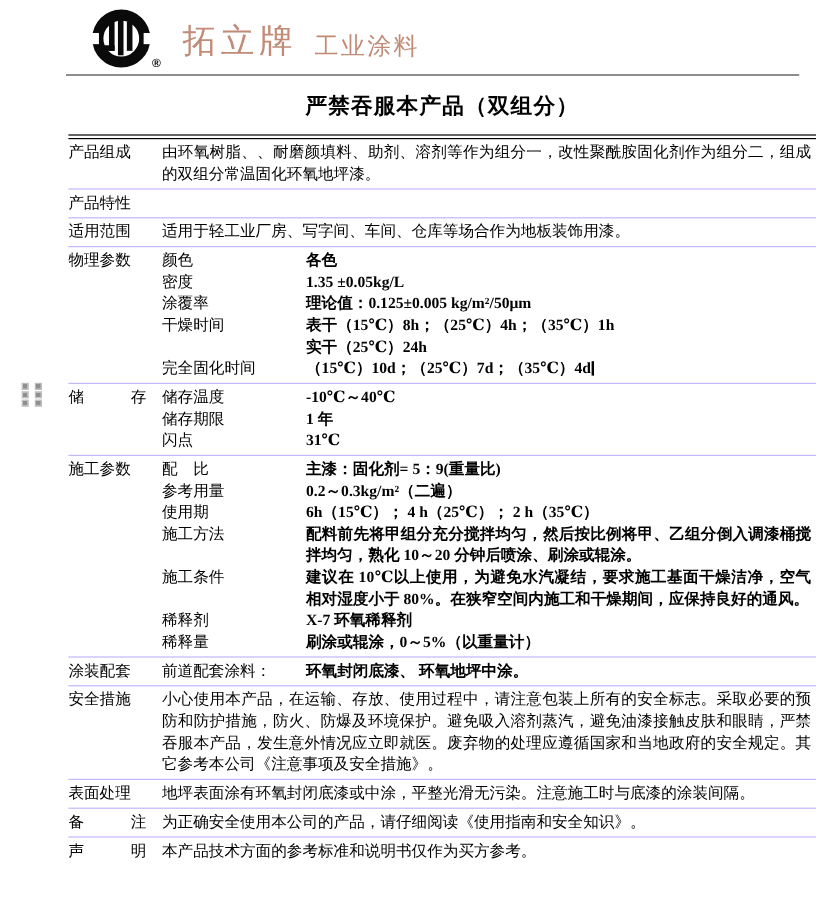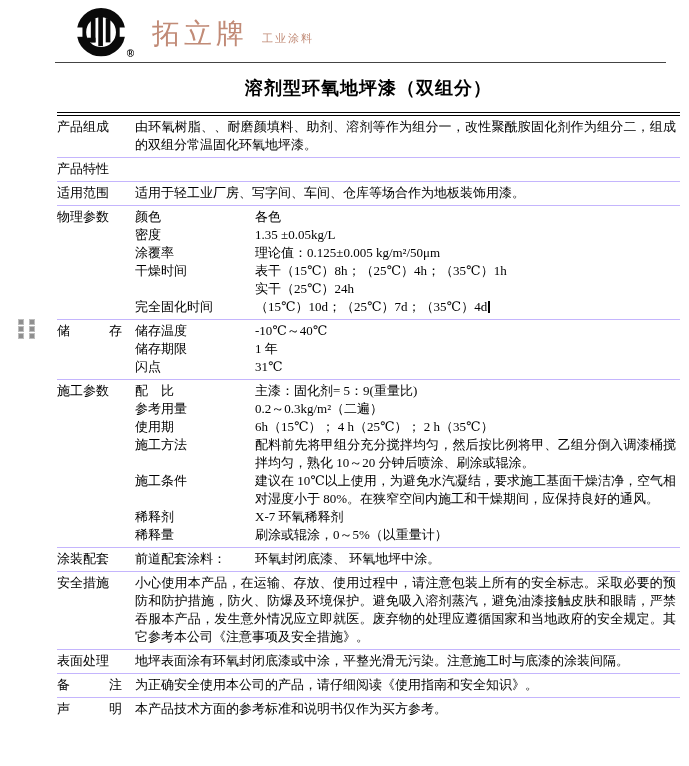--- a/index.html
+++ b/index.html
@@ -5,36 +5,36 @@
   html,body{margin:0;padding:0;background:#fff;}
   .page{
     position:relative;width:689px;height:766px;background:#ffffff;
     font-family:"Liberation Serif","DejaVu Serif",serif;
     color:#000;overflow:hidden;
   }
   
   .header{position:absolute;top:7px;left:74px;display:flex;align-items:center;}
   .logo{position:relative;width:56px;height:54px;flex:none;}
   .brand-name{font-size:28px;color:#c18b77;margin-left:22px;letter-spacing:4px;}
-  .brand-tagline{font-size:11px;color:#c18b77;margin-left:14px;position:relative;top:4px;letter-spacing:2px;font-family:Liberation Serif, serif;}
+  .brand-tagline{font-size:20px;color:#c18b77;margin-left:14px;position:relative;top:4px;letter-spacing:2px;font-family:Liberation Serif, serif;}
   .header-rule{position:absolute;top:62px;left:55px;width:611px;height:0;border-top:1px solid #444;}
   
   .doc-title{position:absolute;top:76px;left:57px;width:623px;text-align:center;
     font-size:18px;font-weight:bold;letter-spacing:1px;}
   
   .spec-table{position:absolute;top:112px;left:57px;width:623px;border-top:4px double #000;
     font-size:13px;line-height:18px;}
   .row{display:flex;border-bottom:1px solid #c4b5fd;padding:2px 0 3px 0;}
   .row:last-child{border-bottom:none;}
   .c1{width:78px;flex:none;}
   .cbody{flex:1;min-width:0;}
   .ptext{text-align:justify;padding-right:4px;}
   .param-row{display:flex;}
   .c2{width:120px;flex:none;}
-  .c3{flex:1;min-width:0;text-align:justify;padding-right:4px;}
+  .c3{flex:1;min-width:0;text-align:justify;padding-right:4px;font-weight:bold;}
   .caret{display:inline-block;width:2px;height:12px;background:#000;vertical-align:-2px;margin-left:1px;}
   
   .drag-handle{position:absolute;left:19px;top:320px;display:grid;
     grid-template-columns:4px 4px;grid-auto-rows:4px;gap:3px 7px;cursor:move;}
   .drag-handle i{background:#8f8f8f;outline:1px solid #bdbdbd;}
   
   .reg-mark{position:absolute;right:-4px;bottom:2px;font-size:10px;font-weight:bold;color:#000;
     font-family:"Liberation Sans",sans-serif;}
 </style>
 </head>
@@ -53,21 +53,21 @@
         <rect x="34" y="12" width="5" height="26" fill="#0a0a0a"></rect>
         <rect x="14" y="33" width="9" height="5" fill="#0a0a0a"></rect>
       </svg>
       <span class="reg-mark">®</span>
     </div>
     <span class="brand-name">拓立牌</span>
     <span class="brand-tagline">工业涂料</span>
   </div>
   <div class="header-rule"></div>
 
-  <div class="doc-title">溶剂型环氧地坪漆（双组分）</div>
+  <div class="doc-title">严禁吞服本产品（双组分）</div>
 
   <div class="drag-handle">
     <i></i>
       <i></i>
       <i></i>
       <i></i>
       <i></i>
       <i></i>
   </div>
 

